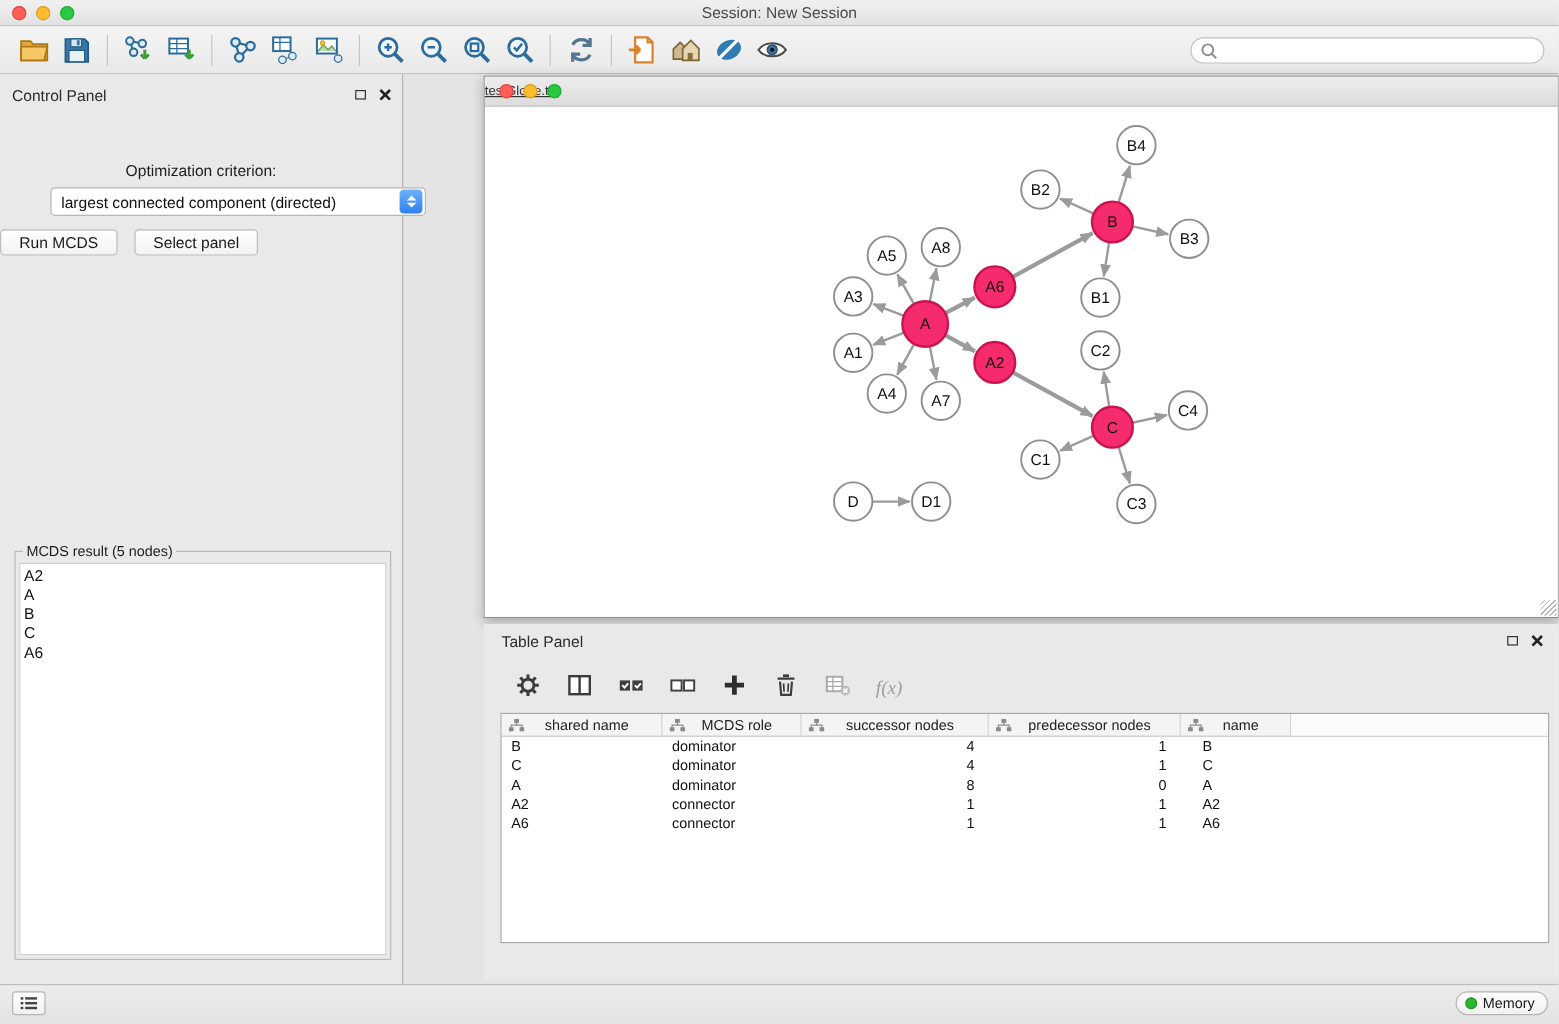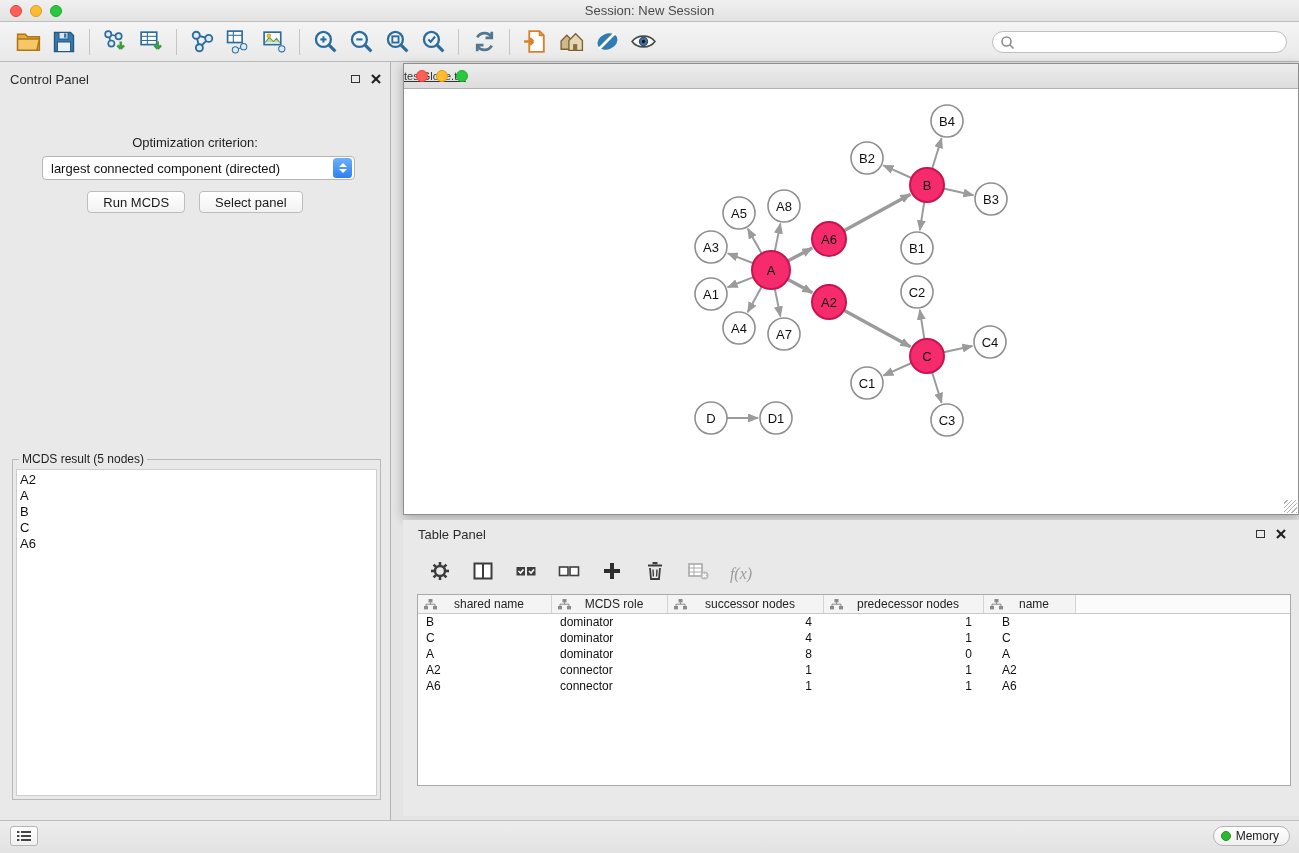--- a/index.html
+++ b/index.html
@@ -25,21 +25,21 @@
   .tsep { width:1px; height:26px; background:#c5c5c5; margin:0 7px; }
   .search-wrap { margin-left:auto; margin-right:2px; position:relative; }
   .search-input { width:295px; height:22px; border-radius:11px; border:1px solid #c0c0c0;
     background:#fff; padding:0 8px 0 26px; font-size:13px; outline:none; }
   .search-ic { position:absolute; left:8px; top:4px; }
 
   
   .content { position:absolute; top:62px; left:0; width:1299px; height:758px; background:#e4e4e4; }
 
   
-  .control-panel { position:absolute; left:0; top:0; width:391px; height:758px;
+  .control-panel { position:absolute; left:0; top:0; width:336px; height:758px;
     background:#e9e9e9; border-right:1px solid #b2b2b2; }
   .panel-header { position:absolute; top:8px; left:10px; right:8px; height:18px;
     display:flex; align-items:center; font-size:13px; color:#2c2c2c; }
   .win-btns { margin-left:auto; display:flex; gap:9px; align-items:center; }
   .wb { width:12px; height:12px; display:flex; align-items:center; justify-content:center; cursor:pointer; }
   .wb .box { width:9px; height:8px; border:1.4px solid #333; display:block; }
   .cp-tabs { position:absolute; top:33px; left:0; right:0; display:flex; justify-content:center; }
   .seg-btn { height:22px; padding:0 13px; font-size:13px; background:#fdfdfd;
     border:1px solid #b4b4b4; margin-left:-1px; color:#222; cursor:pointer; }
   .seg-btn:first-child { border-radius:4px 0 0 4px; margin-left:0; }
@@ -47,21 +47,21 @@
   .seg-btn.active { background:linear-gradient(#57a5fd,#2b7ef8); border-color:#2a70d8; color:#fff; }
   .cp-opt-label { position:absolute; top:73px; width:100%; text-align:center; font-size:13px; color:#1d1d1d; }
   .dropdown { position:absolute; top:94px; left:42px; width:313px; height:24px; background:#fff;
     border:1px solid #b6b6b6; border-radius:4px; display:flex; align-items:center; cursor:pointer; }
   .dd-text { flex:1; font-size:13px; color:#111; padding-left:8px; white-space:nowrap; overflow:hidden; }
   .dd-step { width:19px; height:20px; margin-right:2px; border-radius:3.5px;
     background:linear-gradient(#6db1fa,#2d80f0); display:flex; flex-direction:column;
     align-items:center; justify-content:center; gap:2px; }
   .dd-step .up { width:0; height:0; border-left:4px solid transparent; border-right:4px solid transparent; border-bottom:4.5px solid #fff; }
   .dd-step .dn { width:0; height:0; border-left:4px solid transparent; border-right:4px solid transparent; border-top:4.5px solid #fff; }
-  .cp-buttons { position:absolute; top:129px; width:100%; display:flex; justify-content:center; gap:14px; }
+  .cp-buttons { position:absolute; top:129px; width:100%; display:flex; gap:14px; }
   .mac-btn { height:22px; padding:0 15px; font-size:13px; color:#1a1a1a;
     background:linear-gradient(#ffffff,#f2f2f2); border:1px solid #bdbdbd; border-radius:4px; cursor:pointer; }
   .result-box { position:absolute; top:390px; left:12px; right:9px; bottom:20px;
     border:1px solid #b9b9b9; padding:3px; }
   .result-box legend { font-size:12px; color:#1d1d1d; padding:0 3px; margin-left:3px; }
   .result-list { width:100%; height:100%; background:#fff; border:1px solid #cfcfcf; overflow:auto; padding:2px 0 0 3px; }
   .result-item { font-size:13px; color:#111; line-height:16px; }
 
   
   .network-window { position:absolute; left:403px; top:1px; width:896px; height:452px;

